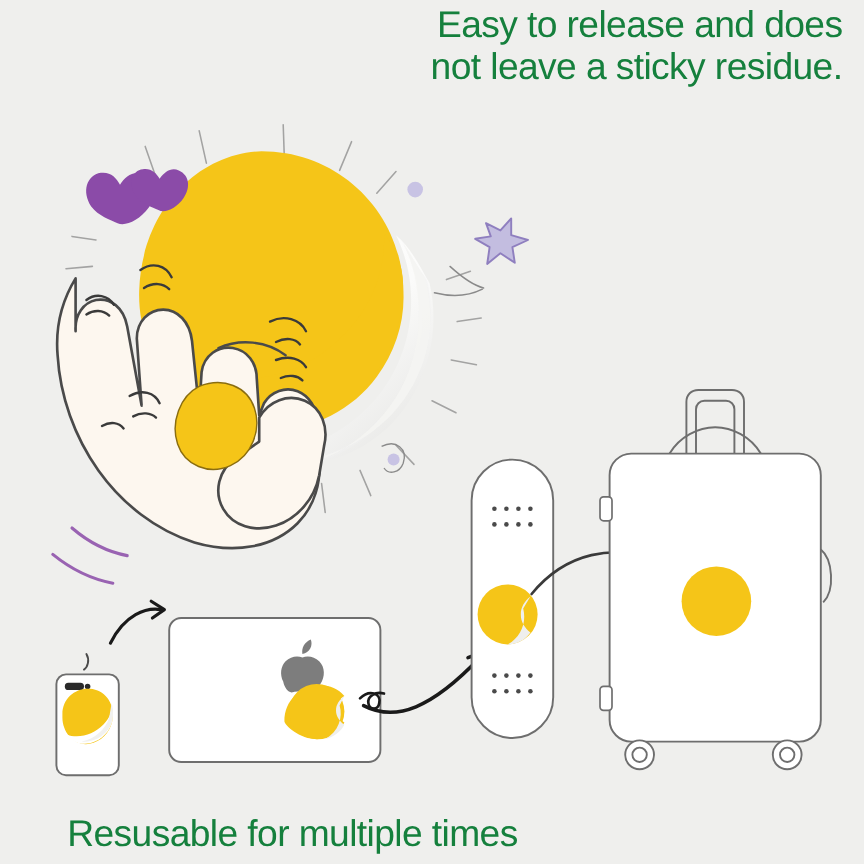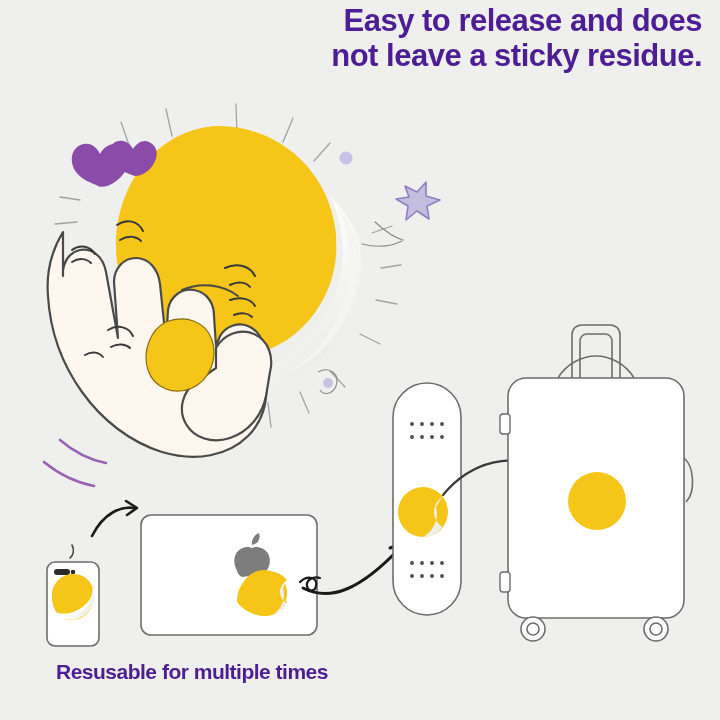--- a/index.html
+++ b/index.html
@@ -6,36 +6,36 @@
   body{
     width:720px;height:720px;
     background:#efefed;
     font-family:"Liberation Sans", sans-serif;
     overflow:hidden;
     position:relative;
   }
   #stage{position:absolute;inset:0;width:720px;height:720px;}
   .hl{
     position:absolute;
-    color:#4c1d95;
-    font-weight:700;
+    color:#15803d;
+    font-weight:400;
     letter-spacing:-0.5px;
     line-height:1.12;
     white-space:pre;
   }
   #headline{
     top:4px; left:0; width:720px;
     text-align:right;
     padding-right:18px;
     box-sizing:border-box;
     font-size:31px;
   }
   #footline{
-    left:56px; top:660px;
-    font-size:21px;
+    left:56px; top:678px;
+    font-size:31px;
   }
   svg{position:absolute;left:0;top:0;}
 </style>
 </head>
 <body>
 
 <div id="stage">
 
   <div class="hl" id="headline">Easy to release and does
 not leave a sticky residue.</div>

